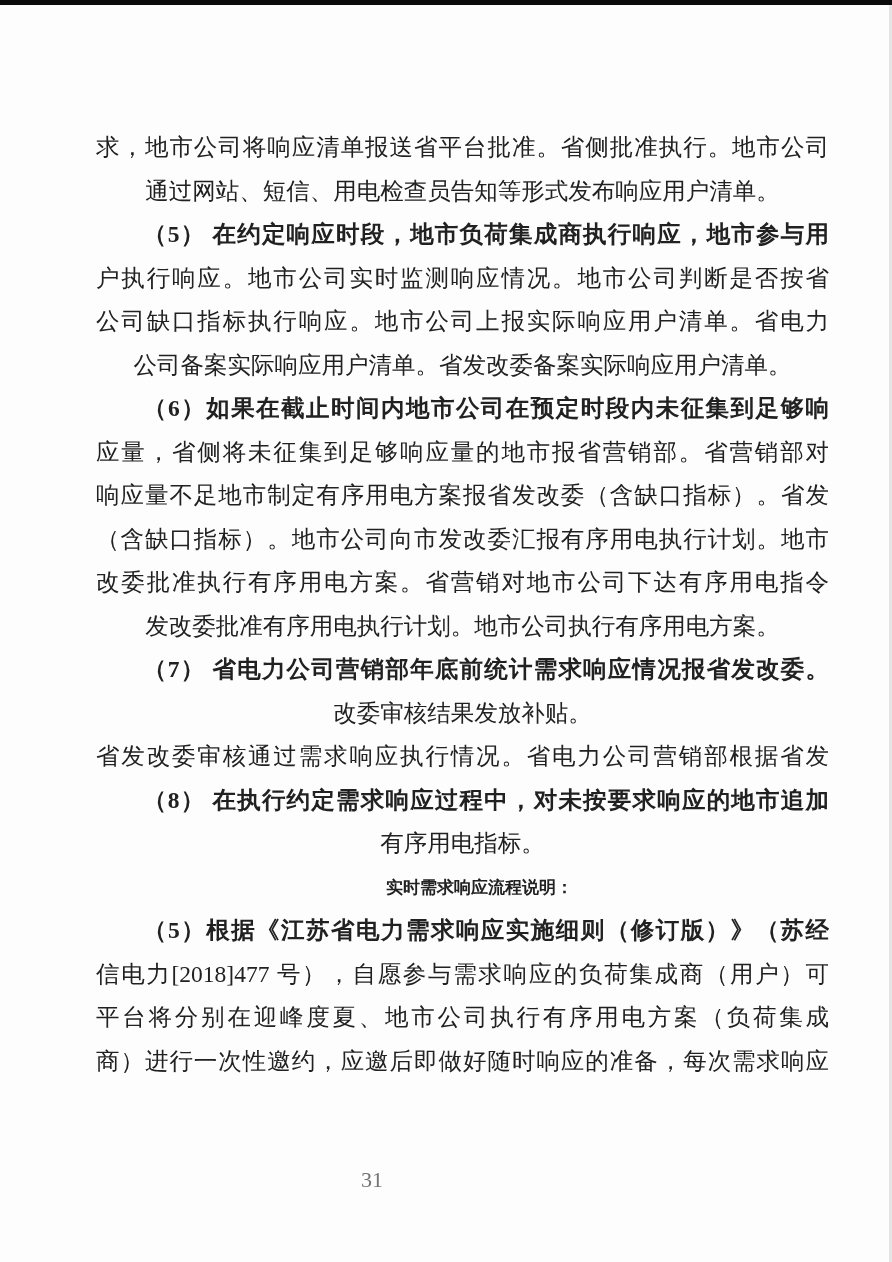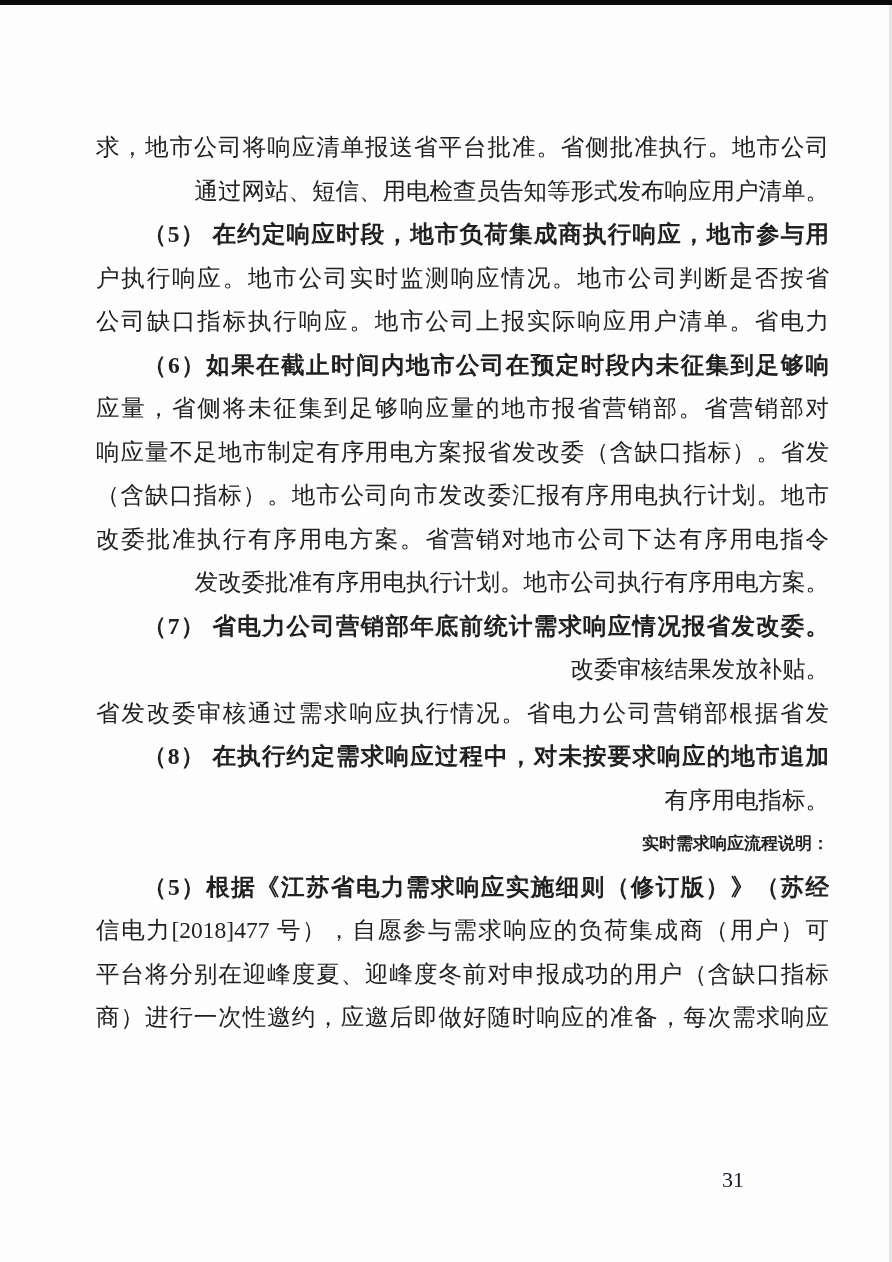--- a/index.html
+++ b/index.html
@@ -28,60 +28,61 @@
   .content {
     position: absolute;
     left: 96px; top: 126px;
     width: 733px;
   }
   .line {
     height: 43.5px;
     line-height: 43.5px;
     font-size: 23.5px;
     overflow: hidden;
-    text-align: right;
+    text-align: center;
   }
   .line.justify {
     text-align: justify;
     text-align-last: justify;
   }
   .line.indent { text-indent: 2em; font-weight: bold; }
   .line.bold { font-weight: bold; font-size: 17px; }
   .pagenum {
     position: absolute;
     top: 1167px; left: 0;
     width: 744px;
-    text-align: right;
+    text-align: center;
     font-size: 22px;
-    color: #0f172a;
+    color: #737373;
   }
 </style>
 </head>
 <body>
 
 <div class="page">
   <div class="top-bar"></div>
   <div class="right-strip"></div>
   <div class="content">
       <div class="line justify">求，地市公司将响应清单报送省平台批准。省侧批准执行。地市公司</div>
       <div class="line">通过网站、短信、用电检查员告知等形式发布响应用户清单。</div>
       <div class="line justify indent">（5） 在约定响应时段，地市负荷集成商执行响应，地市参与用</div>
       <div class="line justify">户执行响应。地市公司实时监测响应情况。地市公司判断是否按省</div>
       <div class="line justify">公司缺口指标执行响应。地市公司上报实际响应用户清单。省电力</div>
+      <div class="line">公司备案实际响应用户清单。省发改委备案实际响应用户清单。</div>
       <div class="line justify indent">（6）如果在截止时间内地市公司在预定时段内未征集到足够响</div>
       <div class="line justify">应量，省侧将未征集到足够响应量的地市报省营销部。省营销部对</div>
       <div class="line justify">响应量不足地市制定有序用电方案报省发改委（含缺口指标）。省发</div>
       <div class="line justify">（含缺口指标）。地市公司向市发改委汇报有序用电执行计划。地市</div>
       <div class="line justify">改委批准执行有序用电方案。省营销对地市公司下达有序用电指令</div>
       <div class="line">发改委批准有序用电执行计划。地市公司执行有序用电方案。</div>
       <div class="line justify indent">（7） 省电力公司营销部年底前统计需求响应情况报省发改委。</div>
       <div class="line">改委审核结果发放补贴。</div>
       <div class="line justify">省发改委审核通过需求响应执行情况。省电力公司营销部根据省发</div>
       <div class="line justify indent">（8） 在执行约定需求响应过程中，对未按要求响应的地市追加</div>
       <div class="line">有序用电指标。</div>
       <div class="line indent bold">实时需求响应流程说明：</div>
       <div class="line justify indent">（5）根据《江苏省电力需求响应实施细则（修订版）》（苏经</div>
       <div class="line justify">信电力[2018]477 号），自愿参与需求响应的负荷集成商（用户）可</div>
-      <div class="line justify">平台将分别在迎峰度夏、迎峰度冬前对申报成功的用户（含缺口指标</div>
+      <div class="line justify">平台将分别在迎峰度夏、地市公司执行有序用电方案（负荷集成</div>
       <div class="line justify">商）进行一次性邀约，应邀后即做好随时响应的准备，每次需求响应</div>
     </div>
   <div class="pagenum">31</div>
 </div>
 
 </body></html>

